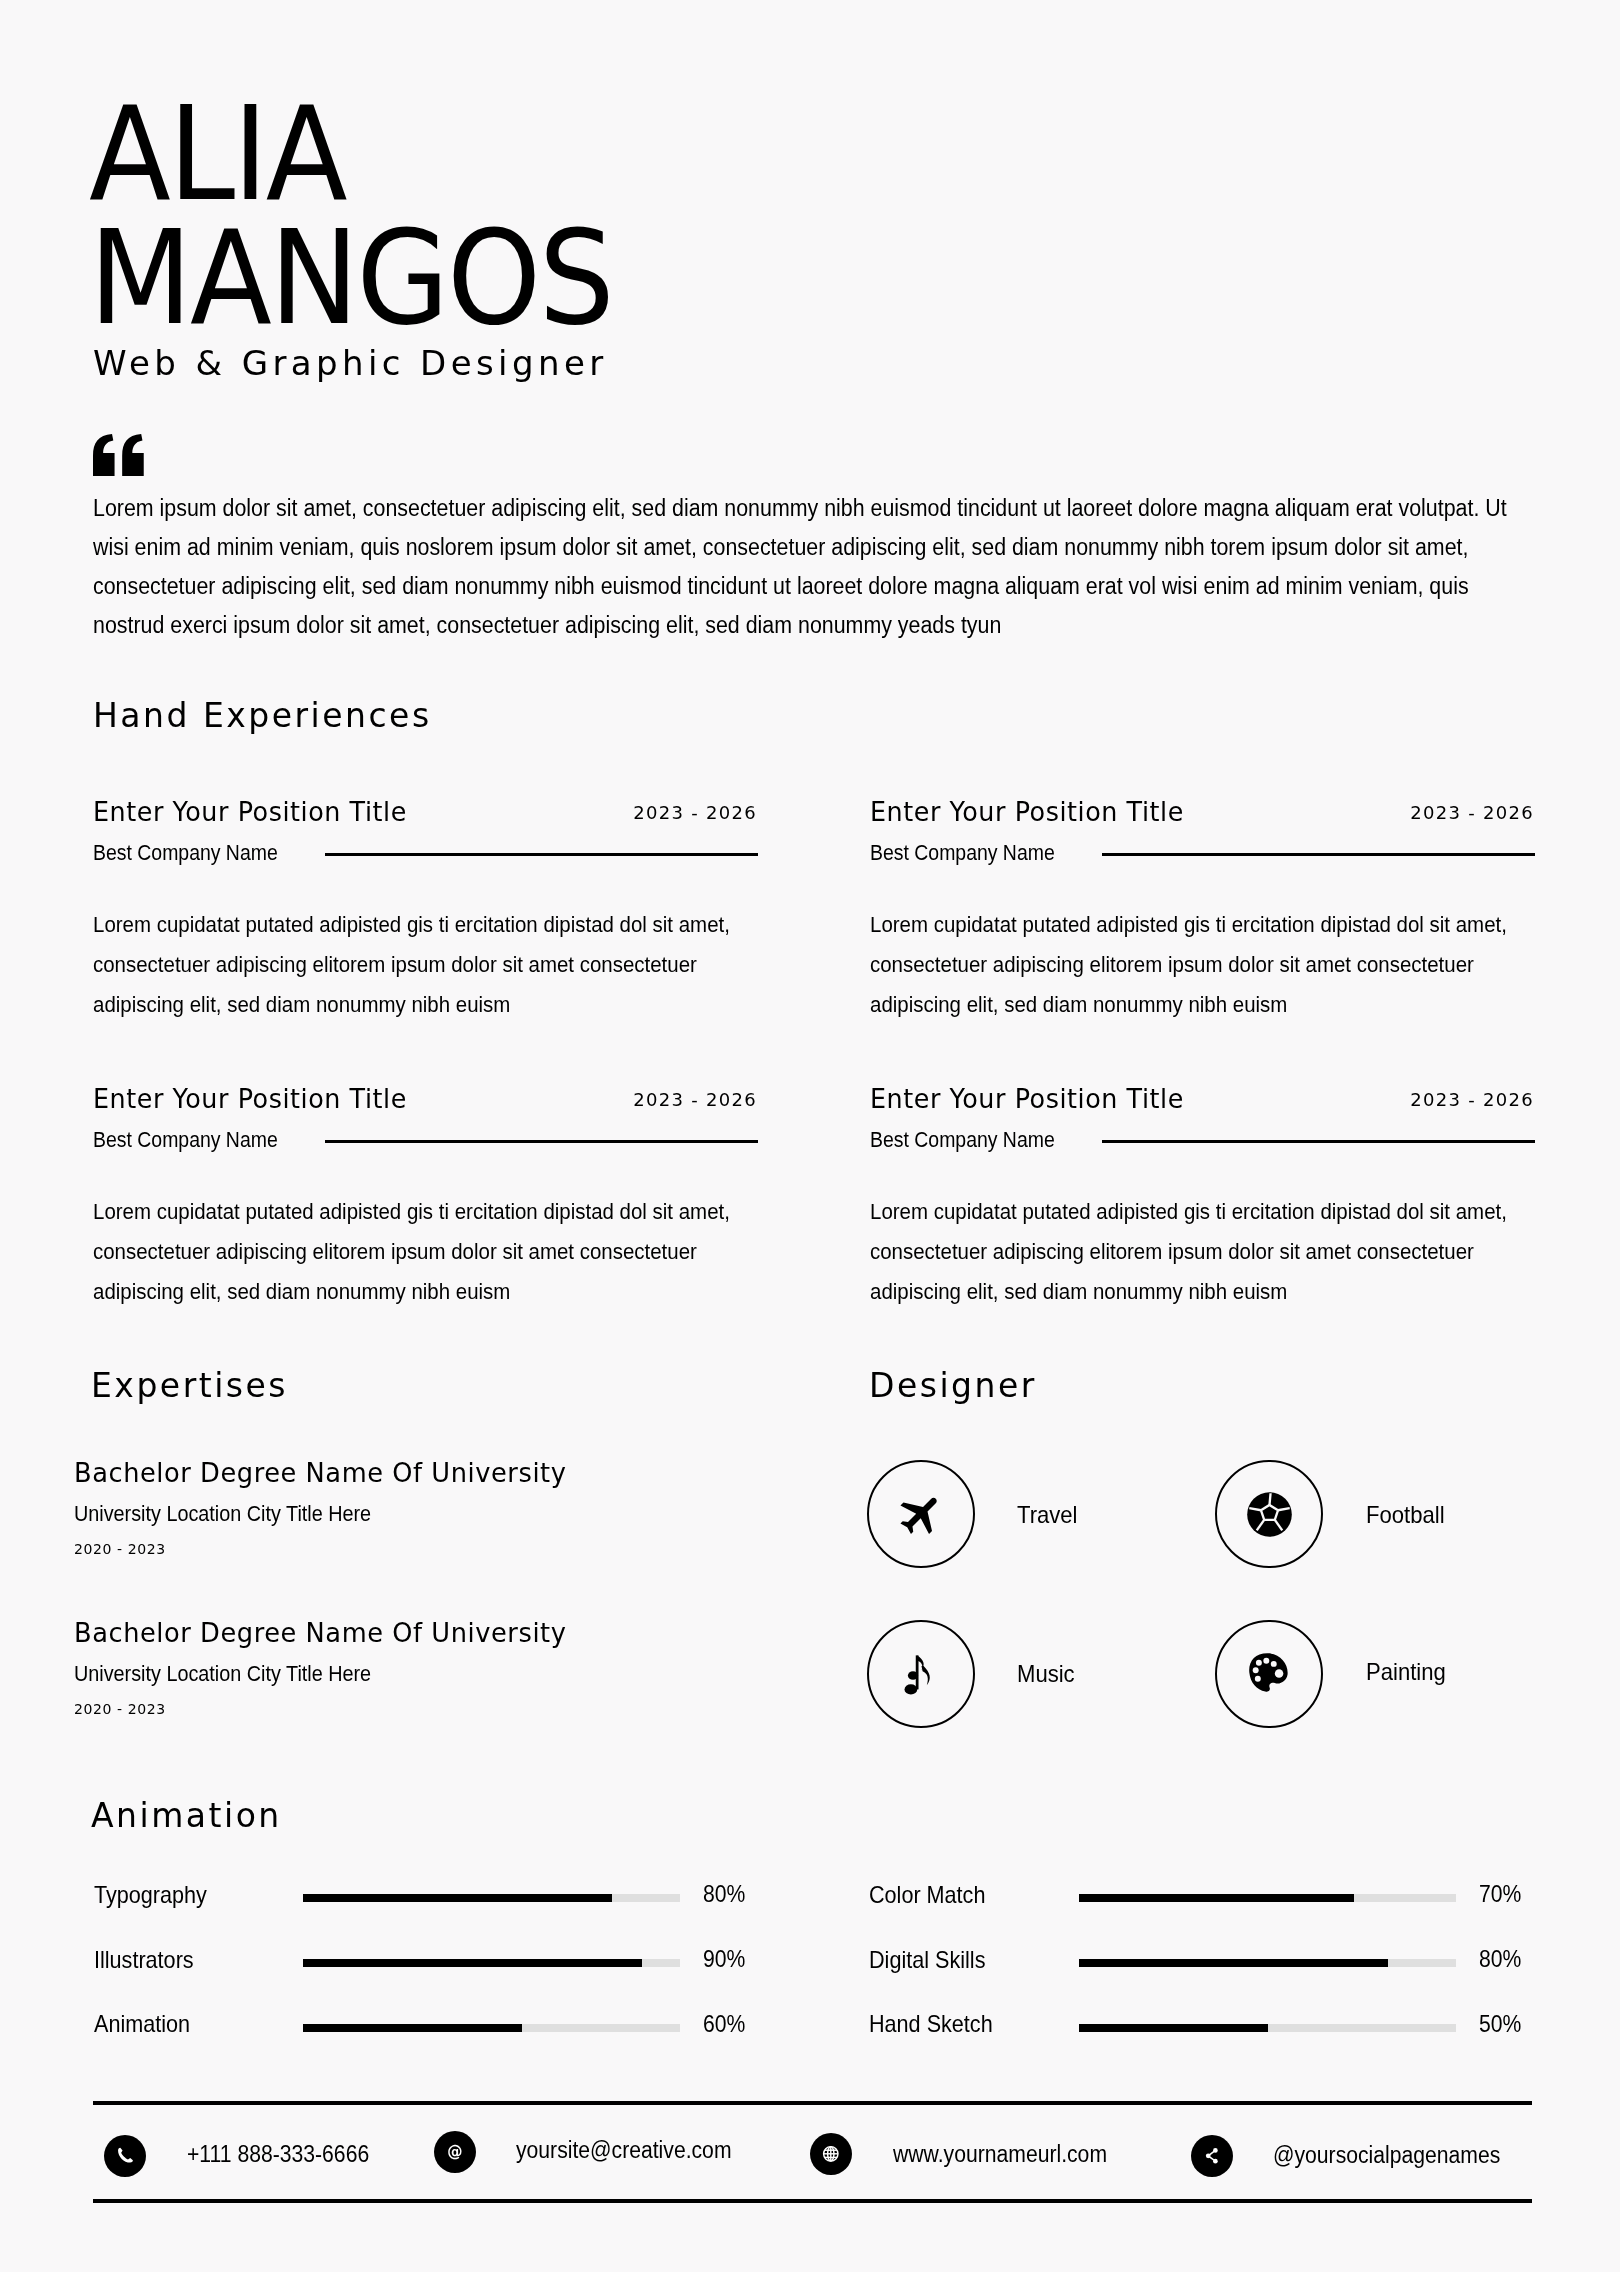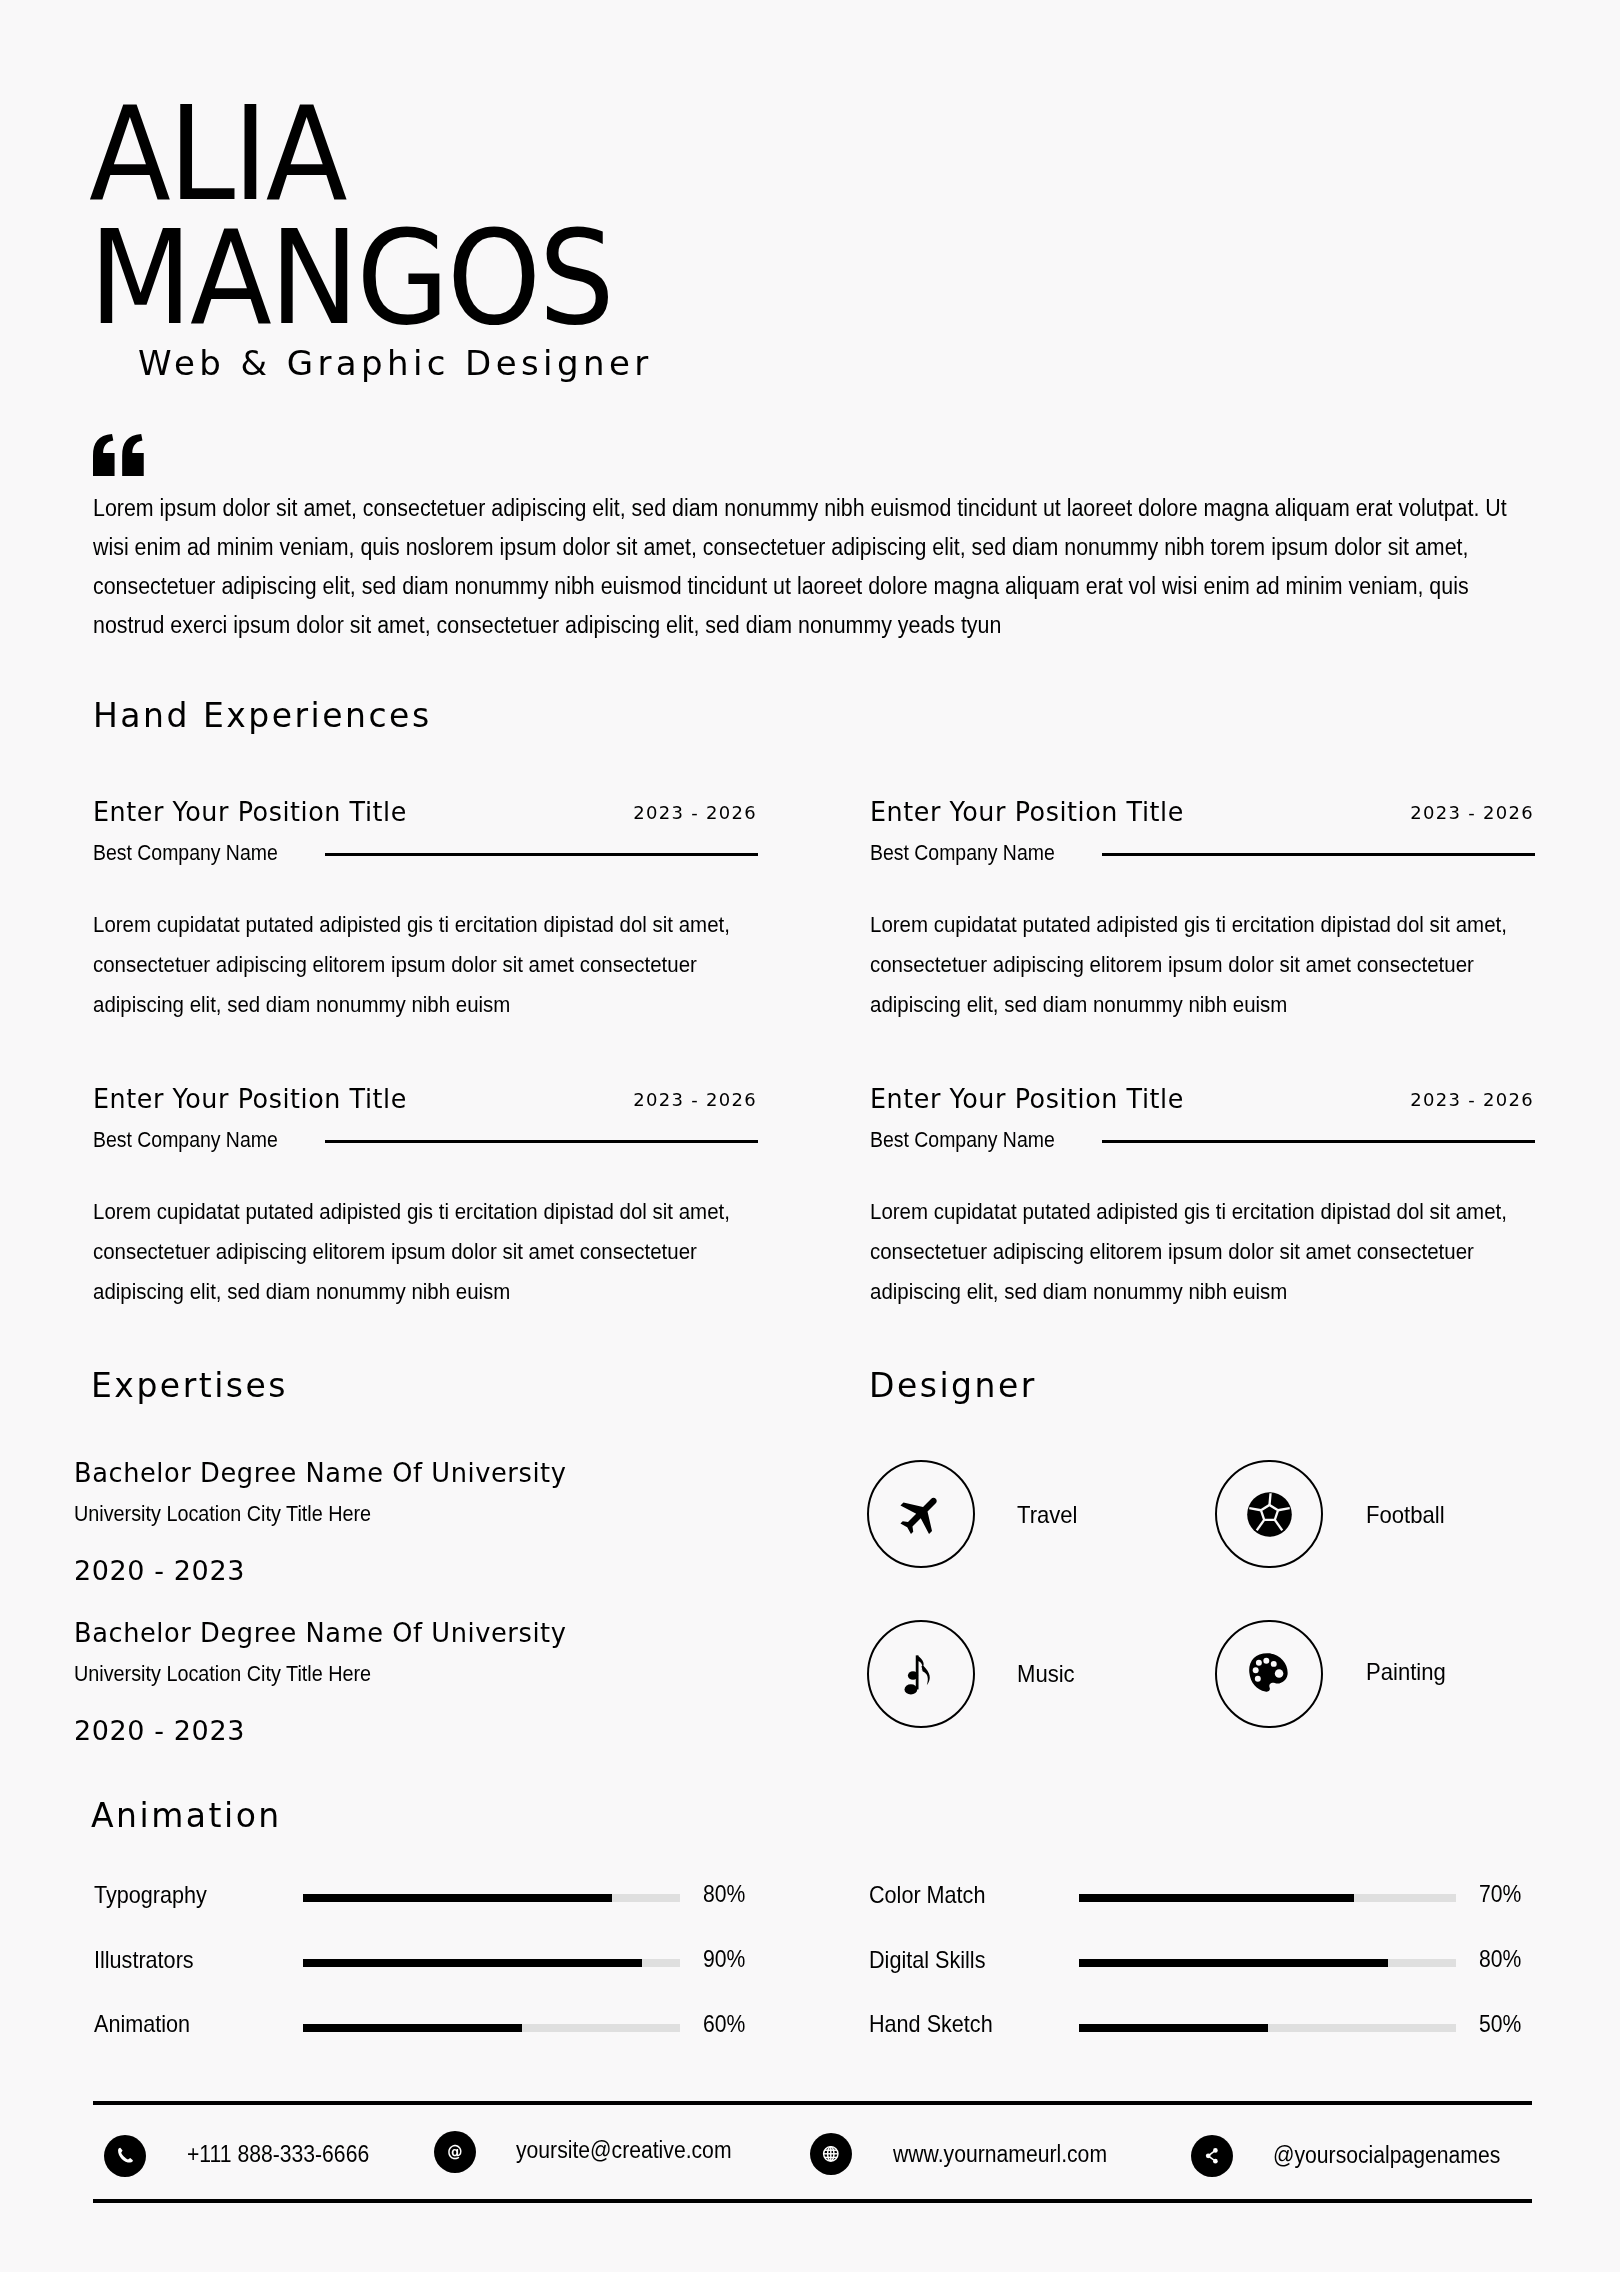--- a/index.html
+++ b/index.html
@@ -1,33 +1,33 @@
 <!DOCTYPE html>
 <html style="font-size:10.2px"><head>
 <meta charset="utf-8">
 <style>
   html, body { margin:0; padding:0; }
   body { width:1620px; height:2273px; background:#f9f8f9; position:relative; overflow:hidden;
          font-family:"Liberation Sans", "DejaVu Sans", sans-serif; color:#000; }
   .abs { position:absolute; }
   .name { left:89px; font-family:"DejaVu Sans", sans-serif; font-size:130px; line-height:1; letter-spacing:-2.5px; font-weight:normal; transform:scaleX(0.92); transform-origin:left top; }
-  .subtitle { left:93px; top:343px; font-family:"DejaVu Sans", sans-serif; font-size:34px; letter-spacing:4.4px;margin-left:45px; }
+  .subtitle { left:93px; top:343px; font-family:"DejaVu Sans", sans-serif; font-size:34px; letter-spacing:4.4px; }
   .quote-icon { left:93px; top:434px; width:52px; height:42px; }
   .intro { left:93px; top:489px; width:1448px; font-size:23px; line-height:39px; transform:scaleX(0.93); transform-origin:left top; width:1549px; }
   .section-title { font-family:"DejaVu Sans", sans-serif; font-size:33px; letter-spacing:2.5px; }
   .job { position:absolute; width:664px; height:241px; }
   .job-title { position:absolute; left:0; top:0; font-family:"DejaVu Sans", sans-serif; font-size:27px; letter-spacing:0.6px; transform:scaleX(0.94); transform-origin:left top; }
   .job-date { position:absolute; right:0; top:6.3px; font-family:"DejaVu Sans", sans-serif; font-size:18px; letter-spacing:1.3px; }
   .job-company { position:absolute; left:0; top:44px; font-size:21.6px; transform:scaleX(0.9); transform-origin:left top; }
   .job-line { position:absolute; left:232px; right:-1.3px; top:57px; height:2.5px; background:#000; }
   .job-desc { position:absolute; left:0; top:109px; width:711px; font-size:22px; line-height:40px; transform:scaleX(0.93); transform-origin:left top; }
   .edu-item { position:absolute; left:74px; }
   .edu-degree { font-family:"DejaVu Sans", sans-serif; font-size:27px; letter-spacing:0.6px; transform:scaleX(0.95); transform-origin:left top; white-space:nowrap; }
   .edu-loc { font-size:22px; margin-top:12.7px; transform:scaleX(0.9); transform-origin:left top; white-space:nowrap; }
-  .edu-date { font-family:"DejaVu Sans", sans-serif; font-size:27px; margin-top:28px; letter-spacing:0.6px; }
+  .edu-date { font-family:"DejaVu Sans", sans-serif; font-size:14px; margin-top:14px; letter-spacing:0.6px; }
   .interest-circle { position:absolute; width:104px; height:104px; border:2.5px solid #000; border-radius:50%; display:flex; align-items:center; justify-content:center; }
   .interest-circle svg { width:51px; height:51px; }
   .interest-label { position:absolute; font-size:24px; transform:scaleX(0.92); transform-origin:left top; }
   .skill-label { position:absolute; font-size:24px; transform:scaleX(0.9); transform-origin:left top; white-space:nowrap; }
   .skill-track { position:absolute; width:377px; height:8.3px; background:#dfdfdf; }
   .skill-fill { height:100%; background:#000; }
   .skill-pct { position:absolute; font-size:23px; transform:scaleX(0.92); transform-origin:left top; }
   .footer-line { position:absolute; left:93px; width:1439px; height:3.8px; background:#000; }
   .contact-icon { position:absolute; width:42px; height:42px; border-radius:50%; background:#000; display:flex; align-items:center; justify-content:center; }
   .contact-icon svg { width:21.6px; height:21.6px; }

